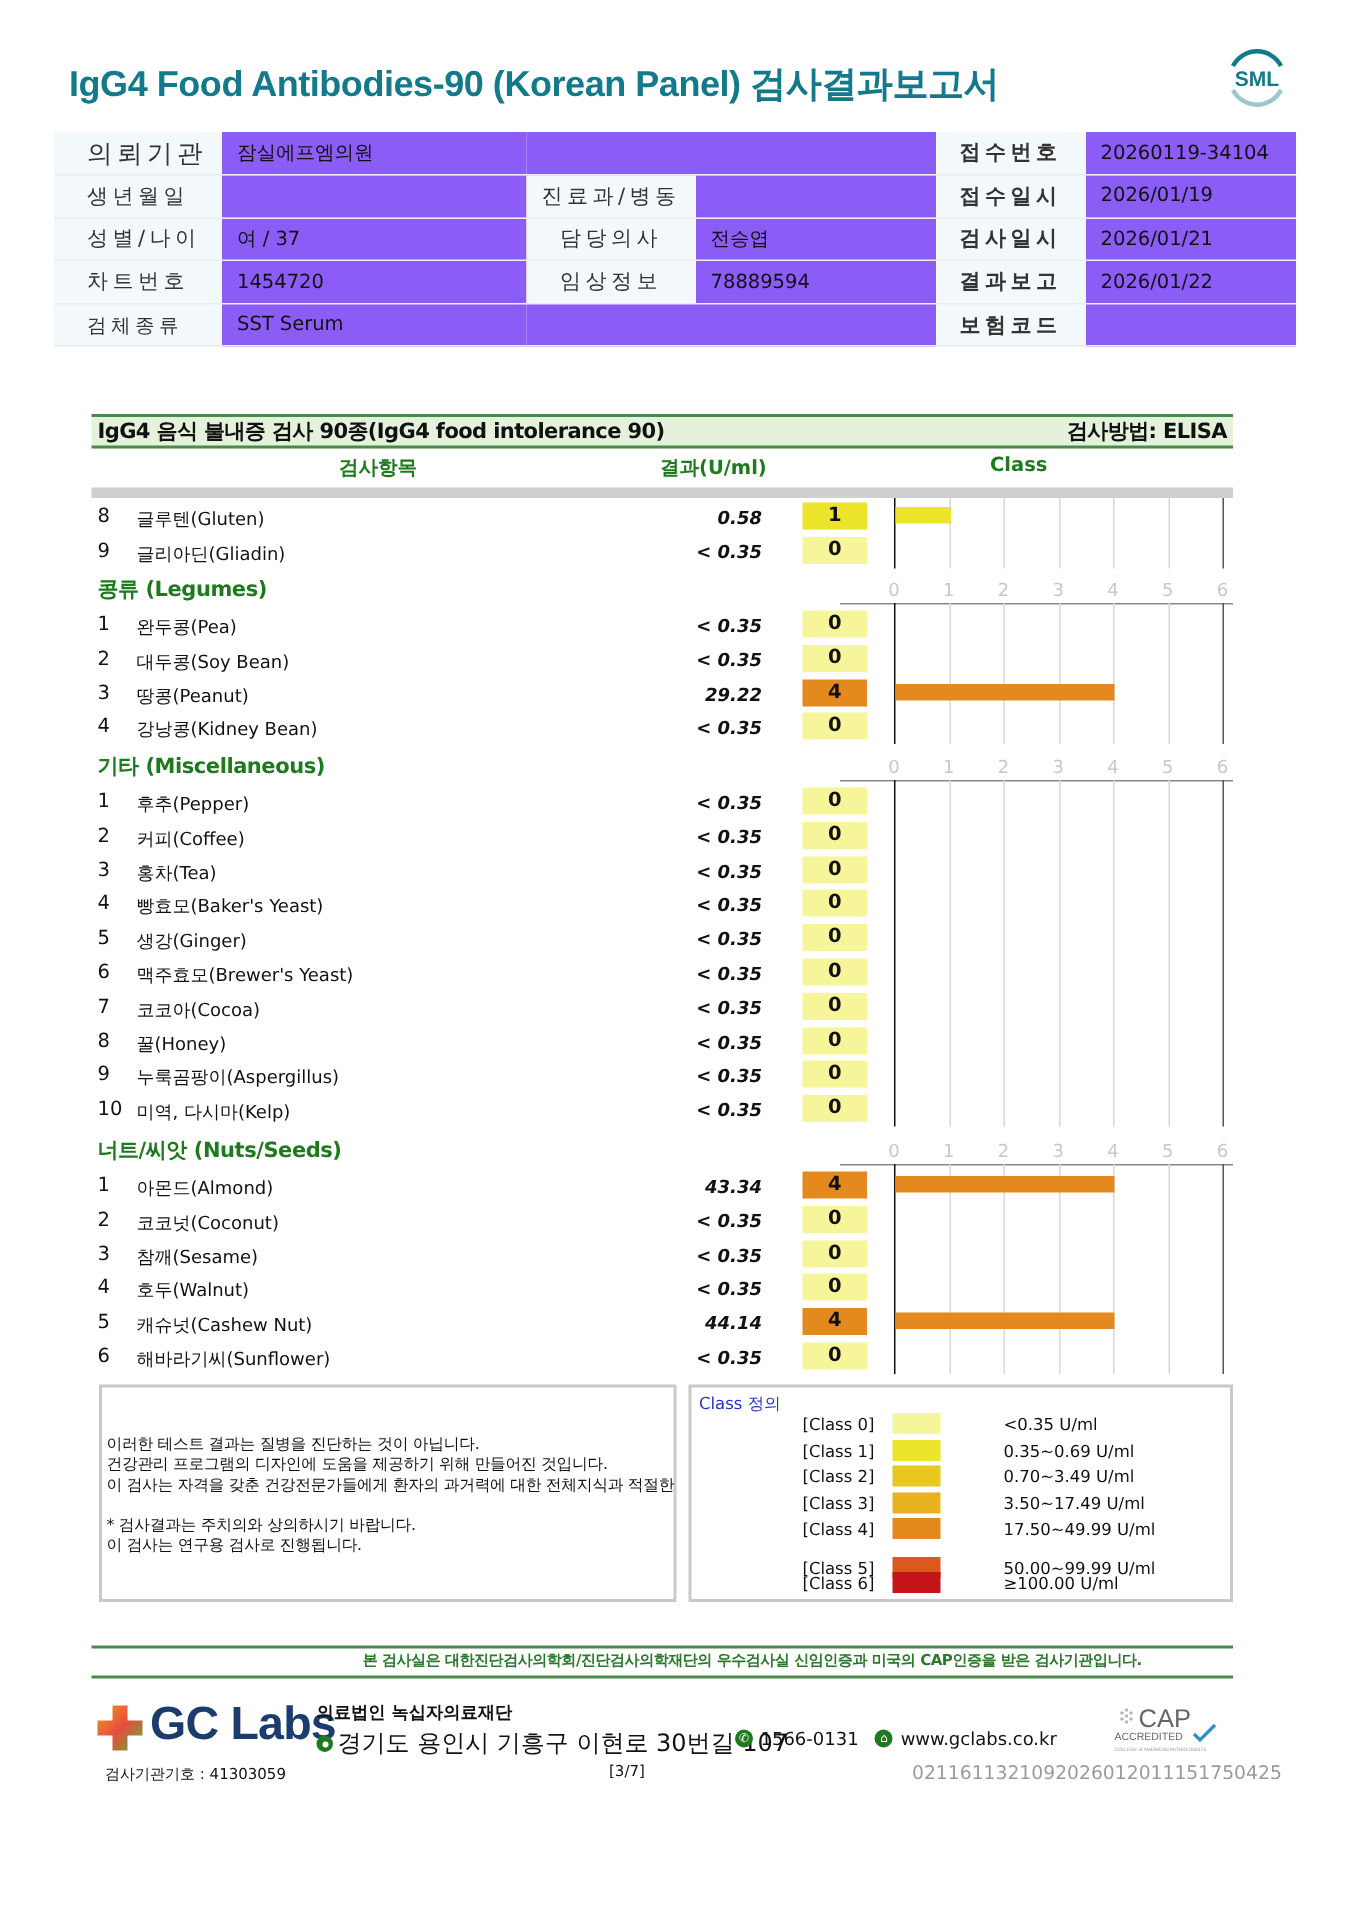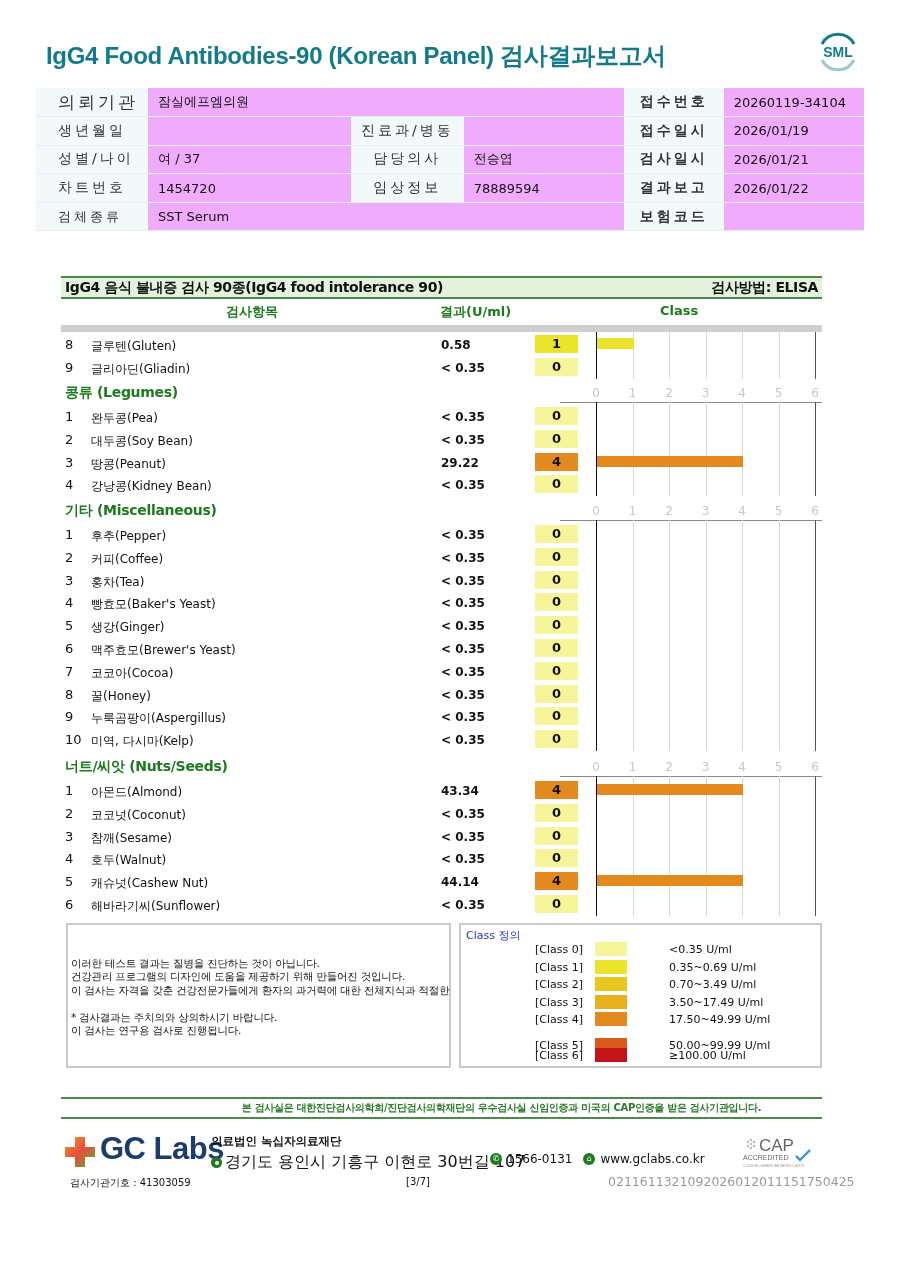--- a/index.html
+++ b/index.html
@@ -6,35 +6,35 @@
   body { width: 900px; height: 1271px; background: #fff; font-family: "DejaVu Sans", "Liberation Sans", sans-serif; color: #111; position: relative; overflow: hidden; }
   .title { position: absolute; left: 46px; top: 40px; font-size: 24px; font-weight: bold; color: #137a8c; letter-spacing: -0.3px; font-family: "Liberation Sans", "DejaVu Sans", sans-serif; }
   .sml-logo { position: absolute; left: 814px; top: 30px; width: 48px; height: 44px; text-decoration: underline; }
   .sml-logo svg { width: 100%; height: 100%; }
 
   
   .info { position: absolute; left: 36px; top: 88px; width: 828px; border-collapse: collapse; font-size: 13px; }
   .info td { height: 28.6px; border-bottom: 1px solid #e8eef0; padding: 0 10px; vertical-align: middle; white-space: nowrap; }
   .info td.lbl { background: #f3f8fa; color: #333; text-align: center; letter-spacing: 3px; font-size: 14px; }
   .info td.lbl.l1 { width: 102px; text-align: left; padding-left: 22px; }
-  .info td.val { background: #f0abfc; }
+  .info td.val { background: #8b5cf6; }
   .info td.v1 { width: 203px; }
   .info td.l2 { width: 100px; }
   .info td.v2 { width: 160px; }
   .info td.l3 { width: 100px; font-weight: bold; }
 
   
   .res-head { position: absolute; left: 61px; top: 276px; width: 761px; height: 23px; background: #e4f2dc; border-top: 2px solid #4a8a4a; border-bottom: 2px solid #4a8a4a; font-weight: bold; font-size: 14px; display: flex; justify-content: space-between; align-items: center; padding: 0 4px; letter-spacing: -0.4px; }
   .col-head { position: absolute; top: 303px; font-size: 13px; color: #1d7a1d; font-weight: bold; }
   .gray-bar { position: absolute; left: 61px; top: 325px; width: 761px; height: 7px; background: #cfcfcf; }
 
   .row { position: absolute; left: 61px; width: 761px; height: 23px; font-size: 12px; }
   .row .num { position: absolute; left: 4px; top: 4px; font-size: 13px; }
   .row .name { position: absolute; left: 30px; top: 5px; }
-  .row .res { position: absolute; left: 380px; width: 67px; top: 5px; font-weight: bold; }
+  .row .res { position: absolute; left: 380px; width: 67px; top: 5px; text-align: right; font-weight: bold; font-style: italic; }
   .row .cls { position: absolute; left: 474px; width: 43px; height: 18px; top: 2px; text-align: center; font-weight: bold; line-height: 18px; font-size: 13px; }
   .cat { position: absolute; left: 65px; font-size: 14px; font-weight: bold; color: #1d7a1d; letter-spacing: -0.3px; }
   .axis-labels { position: absolute; left: 596px; width: 222px; height: 14px; font-size: 12px; color: #c8c8c8; }
   .axis-labels span { position: absolute; top: 0; transform: translateX(-50%); }
 
   .chart { position: absolute; left: 596px; width: 226px; }
   .chart .frame { position: absolute; left: -36px; right: 0; top: 0; height: 1px; background: #888; }
   .chart .vline { position: absolute; top: 0; bottom: 0; width: 1px; background: #d8d8d8; }
   .chart .vline.zero { background: #111; }
   .chart .vline.end { background: #555; }

